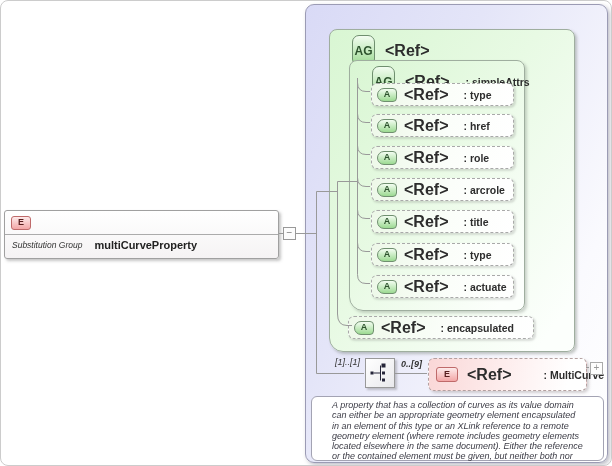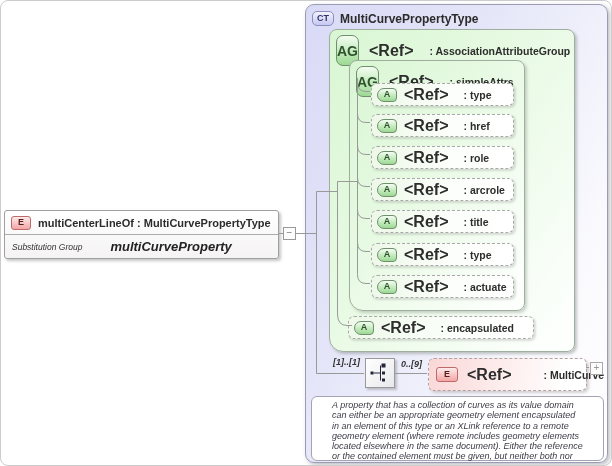--- a/index.html
+++ b/index.html
@@ -14,34 +14,34 @@
   .el-box{
     position:absolute;left:3px;top:209px;width:275px;height:49px;
     background:linear-gradient(180deg,#ffffff,#f5f3f4);
     border:1px solid #a0a0a0;border-radius:3px;
     box-shadow:2px 2px 3px rgba(90,90,90,.35);
   }
   .el-title-row{height:24px;display:flex;align-items:center;padding-left:6px;border-bottom:1px solid #ababab;}
   .el-title{margin-left:7px;font-size:11px;font-weight:bold;color:#2c2c2c;white-space:nowrap;}
   .el-sub-row{display:flex;align-items:center;padding:4px 0 0 7px;}
   .el-sub-label{font-style:italic;font-size:8.5px;color:#333;}
-  .el-sub-value{margin-left:28px;font-weight:bold;font-size:13px;color:#222;font-style:italic;}
+  .el-sub-value{margin-left:12px;font-weight:bold;font-size:11px;color:#222;}
 
   
   .badge{display:inline-flex;align-items:center;justify-content:center;
          font-weight:bold;flex:0 0 auto;line-height:1;}
   .badge.e{width:20px;height:14px;font-size:9px;color:#571d1d;
            background:linear-gradient(180deg,#fdeaea,#f3a6a6);
            border:1px solid #bf6a6a;border-radius:3px;}
   .badge.ct{width:22px;height:15px;font-size:9px;color:#34346a;
            background:linear-gradient(180deg,#f2f2fd,#c6c8f1);
            border:1px solid #8d8dc0;border-radius:5px;}
-  .badge.ag{width:23px;height:31px;font-size:14px;color:#2d522d;
+  .badge.ag{width:23px;height:31px;font-size:12px;color:#2d522d;
            background:linear-gradient(180deg,#f3fdf1,#9cda92);
-           border:1px solid #6f8f6f;border-radius:7px;}
+           border:1px solid #6f8f6f;border-radius:7px;margin-left:16px;}
   .badge.a{width:20px;height:14px;font-size:9px;color:#2d522d;
            background:linear-gradient(180deg,#f3fdf1,#9cda92);
            border:1px solid #6f8f6f;border-radius:7px 4px 4px 7px;}
 
   
   .sq-btn{position:absolute;width:13px;height:13px;background:#fdfdfd;border:1px solid #999;
           color:#777;font-size:10px;line-height:10px;text-align:center;cursor:pointer;}
 
   
   .ct-box{
@@ -68,21 +68,21 @@
     position:absolute;left:21px;width:143px;height:23px;
     display:flex;align-items:center;padding-left:5px;white-space:nowrap;
     border:1px dashed #a9a9a9;border-radius:6px;
     background:linear-gradient(105deg,#edf8e8 0%,#fbfefa 55%,#ffffff 100%);
     box-shadow:1.5px 1.5px 2px rgba(80,80,80,.18);
   }
   .attr-box .ref{margin-left:7px;}
   .attr-box .nm{margin-left:15px;}
 
   
-  .card-label{position:absolute;font-size:9px;font-style:italic;font-weight:bold;color:#333;white-space:nowrap;}
+  .card-label{position:absolute;font-size:9px;font-style:italic;font-weight:normal;color:#333;white-space:nowrap;}
   .seq-icon{
     position:absolute;left:59px;top:353px;width:30px;height:30px;
     background:linear-gradient(135deg,#ffffff,#e9e9ec);
     border:1px solid #999;box-shadow:1.5px 1.5px 2px rgba(80,80,80,.3);
   }
   .mc-box{
     position:absolute;left:122px;top:353px;width:159px;height:33px;
     display:flex;align-items:center;padding-left:7px;white-space:nowrap;
     border:1px dashed #b3a0a0;border-radius:6px;
     background:linear-gradient(100deg,#fad7d7 0%,#fdecec 45%,#ffffff 88%);
@@ -101,41 +101,35 @@
   .lines{position:absolute;left:0;top:0;z-index:30;pointer-events:none;}
 </style>
 </head>
 <body>
 
 <div class="stage">
 
   <div class="el-box">
     <div class="el-title-row">
       <span class="badge e">E</span>
-      <span class="el-title">multiCenterLineOf : MultiCurvePropertyType</span>
     </div>
     <div class="el-sub-row">
       <span class="el-sub-label">Substitution Group</span>
       <span class="el-sub-value">multiCurveProperty</span>
     </div>
   </div>
 
   <div class="sq-btn" style="left:282px;top:226px;">−</div>
 
   <div class="ct-box">
-    <div class="ct-title-row">
-      <span class="badge ct">CT</span>
-      <span class="ct-title">MultiCurvePropertyType</span>
-    </div>
 
     <div class="ag-box" style="left:23px;top:24px;width:246px;height:323px;">
       <div class="g-row">
         <span class="badge ag">AG</span>
         <span class="ref">&lt;Ref&gt;</span>
-        <span class="nm">: AssociationAttributeGroup</span>
       </div>
 
       <div class="ag-box" style="left:19px;top:30px;width:176px;height:251px;box-shadow:2px 2px 3px rgba(100,110,100,.3);">
         <div class="g-row">
           <span class="badge ag">AG</span>
           <span class="ref">&lt;Ref&gt;</span>
           <span class="nm">: simpleAttrs</span>
         </div>
 
         <div class="attr-box" style="top:22px;">

